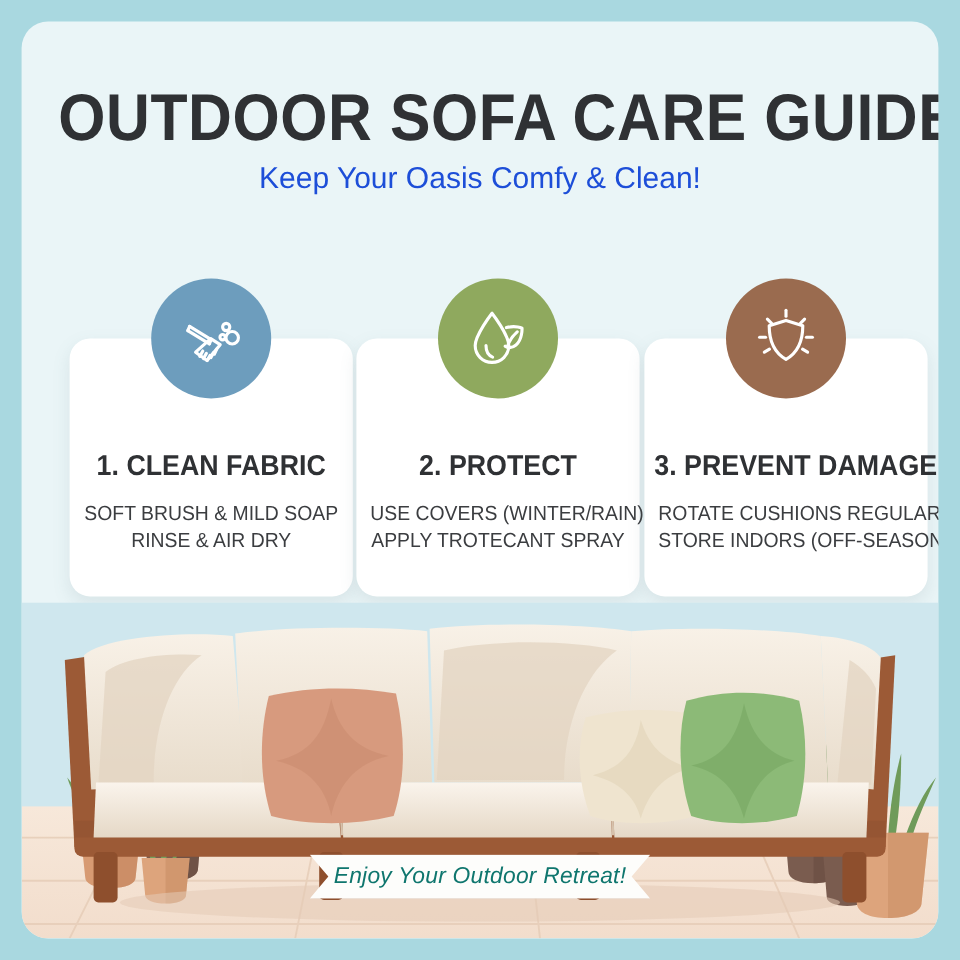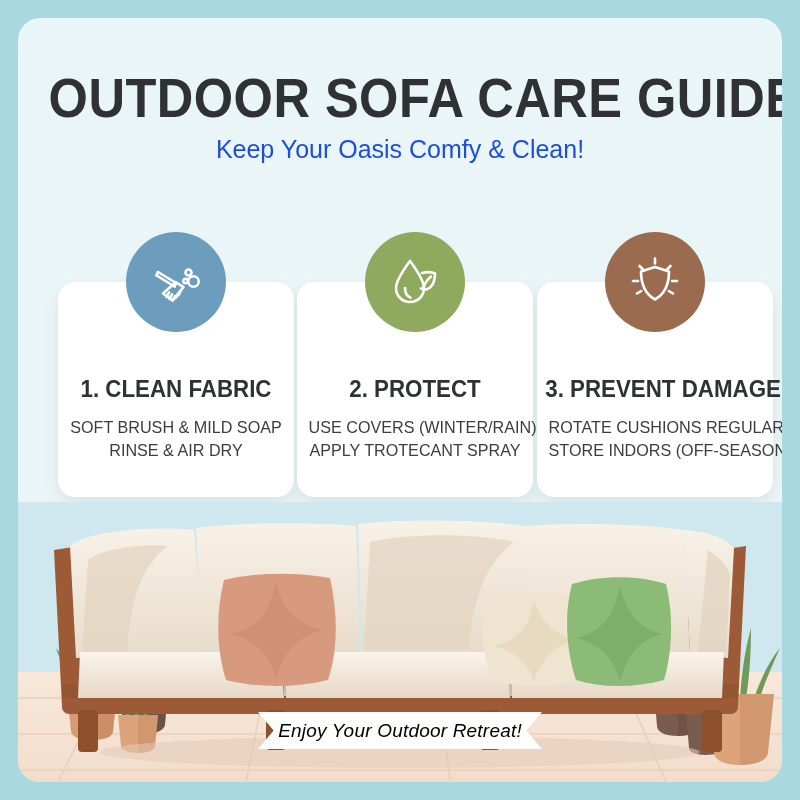--- a/index.html
+++ b/index.html
@@ -89,21 +89,21 @@
     background:#fdfdfb;
     -webkit-clip-path:polygon(0 0,100% 0,100% 100%,0 100%,5.5% 50%);
     clip-path:polygon(0 0, 100% 0, 94.5% 50%, 100% 100%, 0 100%, 5.5% 50%);
     box-shadow:0 2px 5px rgba(120,100,90,0.22);
   }
   .banner-text{
     position:absolute;inset:0;
     display:flex;align-items:center;justify-content:center;
     font-style:italic;
     font-size:19px;
-    color:#000000;
+    color:#0f766e;
     letter-spacing:0.2px;
   }
 </style>
 </head>
 <body>
 
 <div id="poster">
 
   <div class="title">OUTDOOR SOFA CARE GUIDE</div>
   <div class="subtitle">Keep Your Oasis Comfy &amp; Clean!</div>

